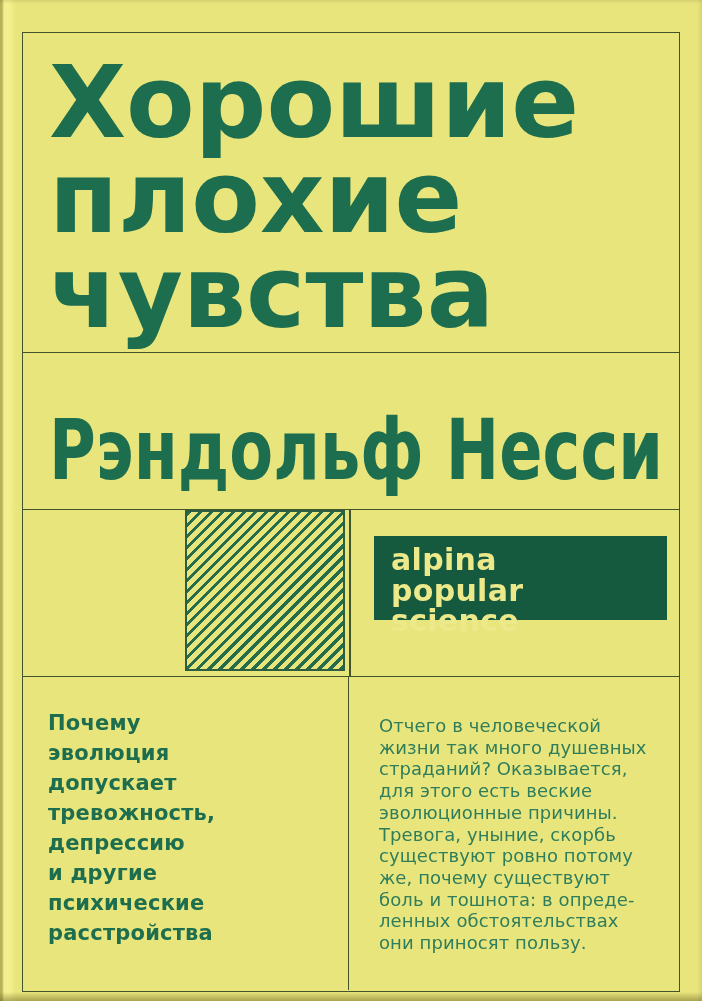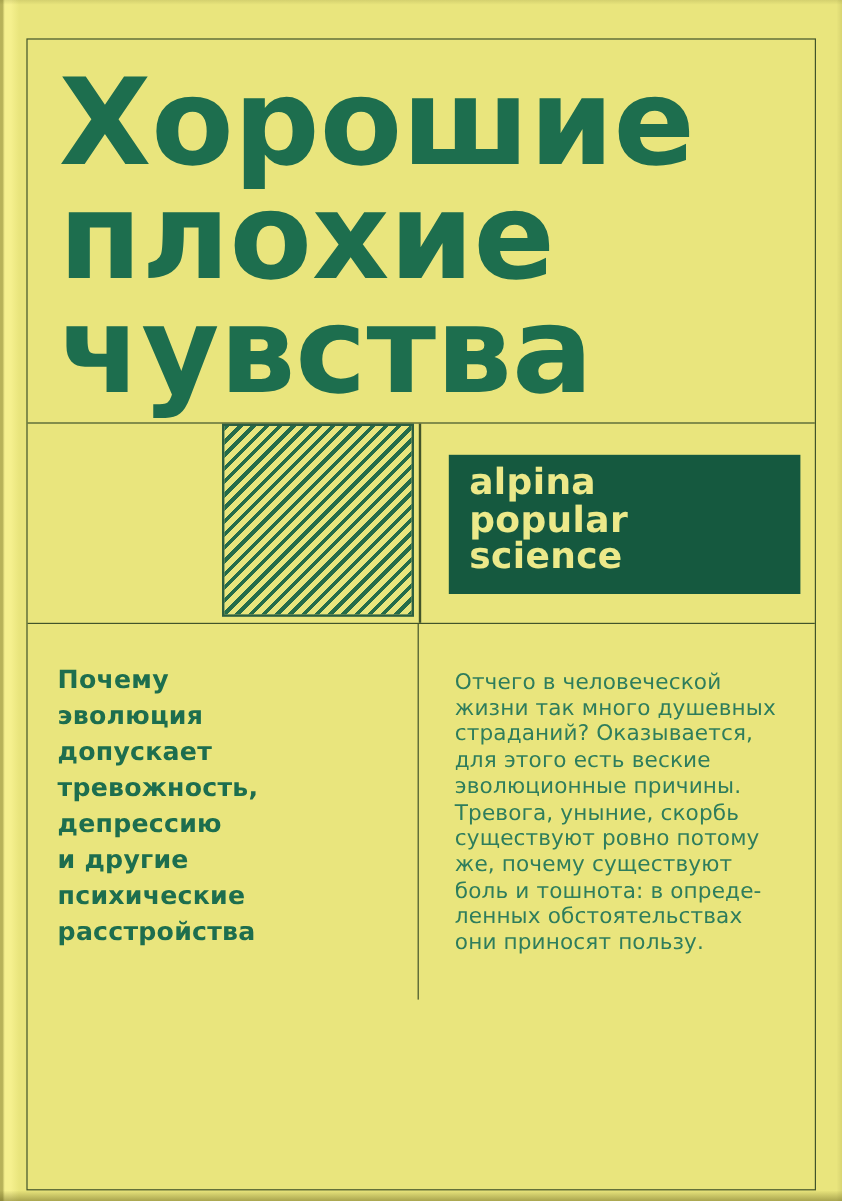--- a/index.html
+++ b/index.html
@@ -73,21 +73,21 @@
   .vline {
     position: absolute;
     left: 326px; top: 0; bottom: 0;
     width: 1.5px;
     background: var(--line, #41542a);
   }
 
   .logo-box {
     position: absolute;
     left: 351px; top: 26px;
-    width: 293px; height: 116px;
+    width: 293px; height: 84px;
     background: var(--logo-green, #15593f);
   }
   .logo-text {
     padding: 9px 0 0 17px;
     font-weight: bold;
     font-size: 30px;
     line-height: 30.5px;
     letter-spacing: 0.3px;
     color: var(--logo-text, #ece98a);
     white-space: pre-line;
@@ -161,20 +161,23 @@
 <div class="photo">
 
   <div class="frame">
 
     <section class="sec sec-title">
       <h1 class="title">Хорошие
 плохие
 чувства</h1>
     </section>
 
+    <section class="sec sec-author">
+      <div class="author">Рэндольф Несси</div>
+    </section>
 
     <section class="sec sec-logo">
       <div class="hatch"></div>
       <div class="vline"></div>
       <div class="logo-box">
         <div class="logo-text">alpina
 popular
 science</div>
       </div>
     </section>

